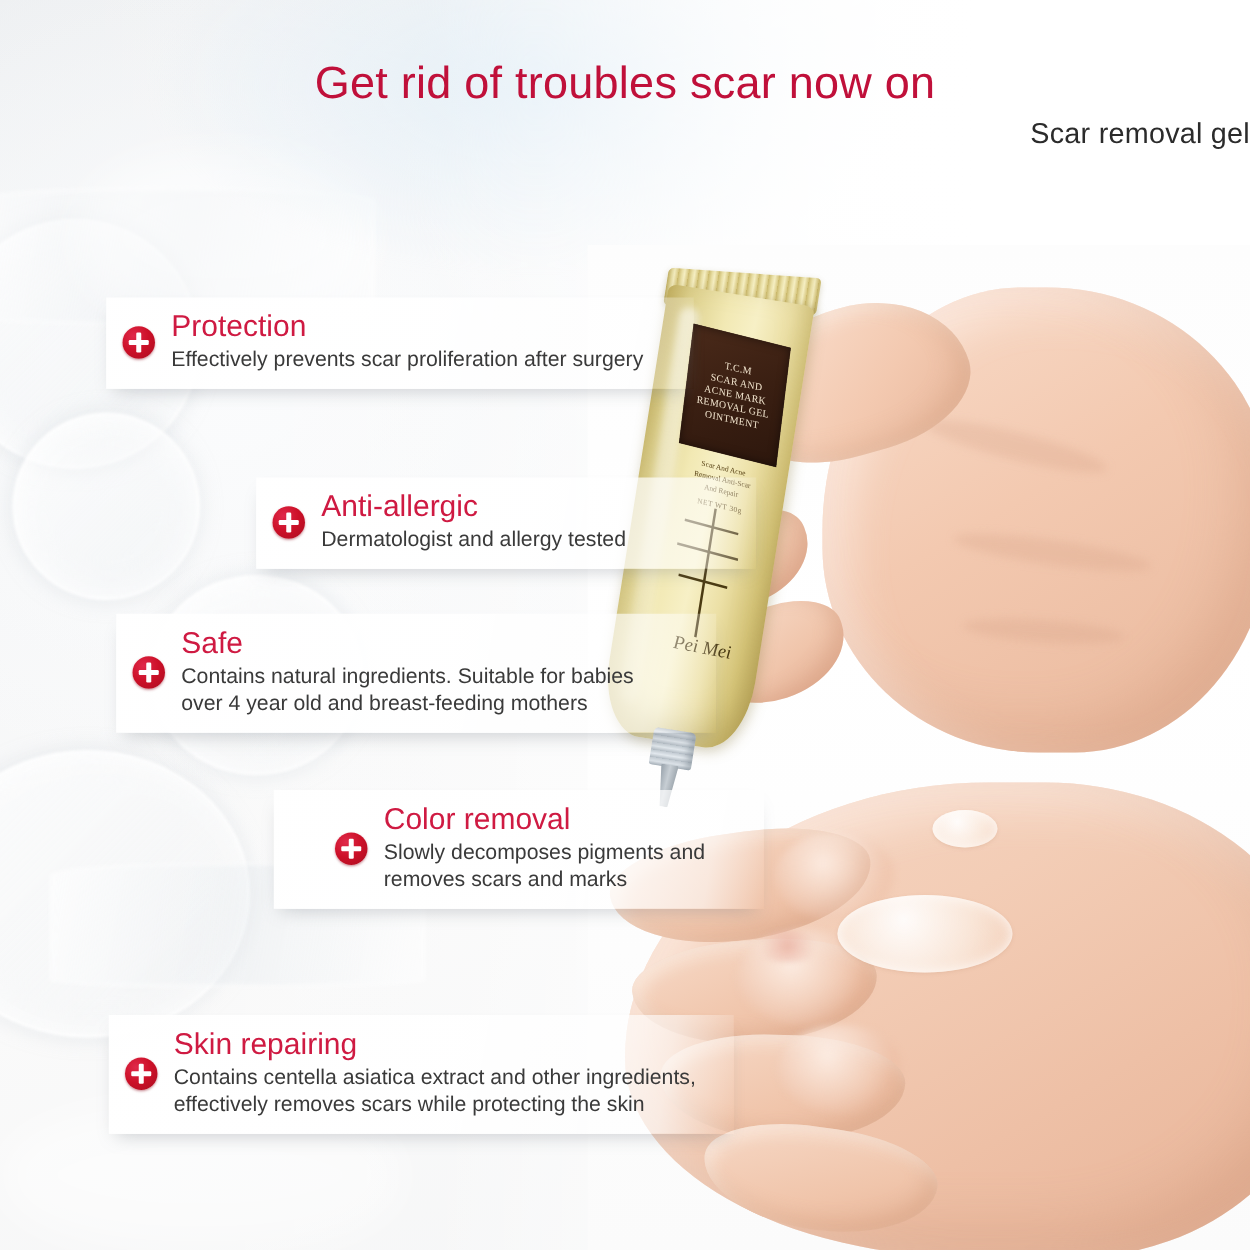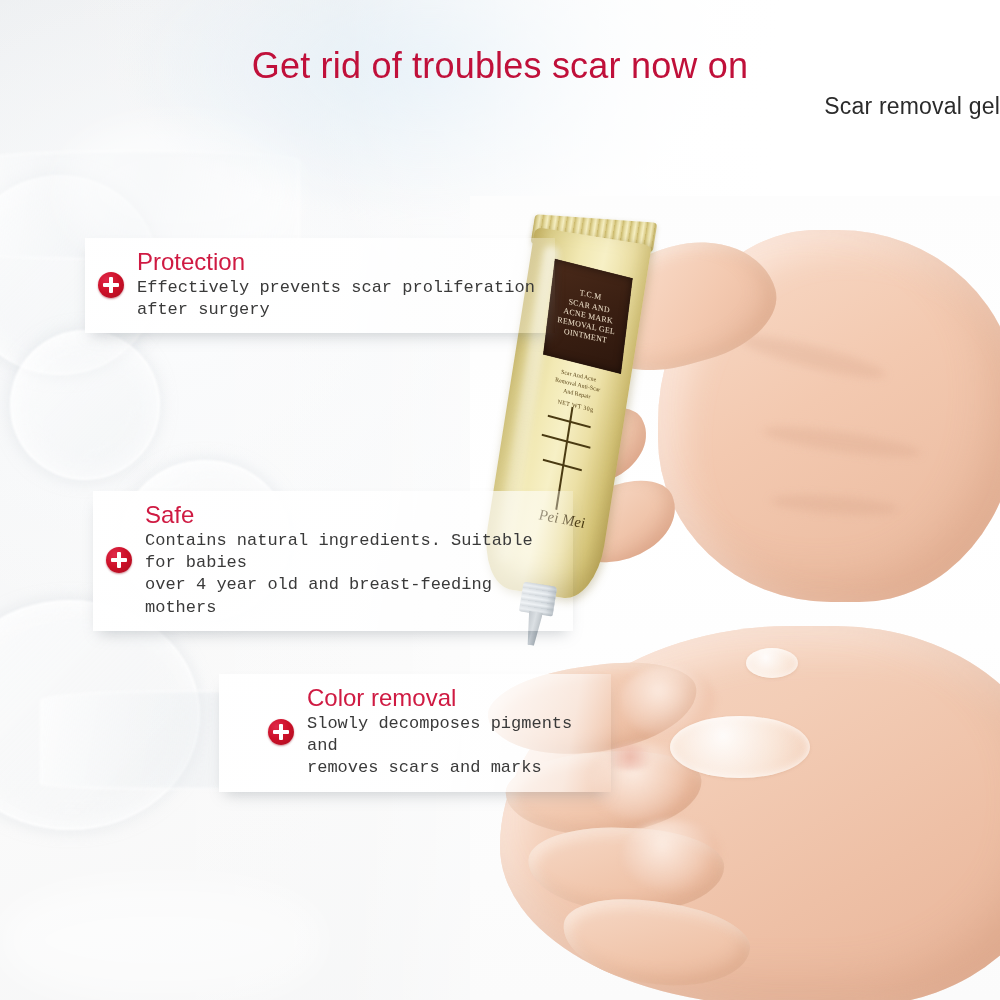--- a/index.html
+++ b/index.html
@@ -123,28 +123,27 @@
     color: #cf1a42;
     line-height: 1.15;
     margin-bottom: 1px;
     white-space: nowrap;
   }
   .feat-desc {
     font-size: 17px;
     color: #3a3a3a;
     line-height: 1.32;
     white-space: pre-line;
-    font-family: Liberation Mono, monospace;
   }
 
   
   #card-0 { left: 72px;  top: 238px; width: 470px; }
   #card-1 { left: 192px; top: 382px; width: 400px; }
   #card-2 { left: 80px;  top: 491px; width: 480px; }
-  #card-3 { left: 206px; top: 674px; width: 392px; padding-left: 36px; }
+  #card-3 { left: 206px; top: 632px; width: 392px; padding-left: 36px; }
   #card-4 { left: 74px;  top: 812px; width: 500px; }
 
   
   .photo {
     position: absolute;
     left: 470px; top: 196px;
     width: 530px; height: 804px;
     overflow: hidden;
   }
   .photo-bg {
@@ -442,20 +441,29 @@
   <div class="card" id="card-0">
     <div class="icon-wrap">
       <span class="plus-icon"></span>
     </div>
     <div class="texts">
       <div class="feat-title">Protection</div>
       <div class="feat-desc">Effectively prevents scar proliferation after surgery</div>
     </div>
   </div>
 
+  <div class="card" id="card-1">
+    <div class="icon-wrap">
+      <span class="plus-icon"></span>
+    </div>
+    <div class="texts">
+      <div class="feat-title">Anti-allergic</div>
+      <div class="feat-desc">Dermatologist and allergy tested</div>
+    </div>
+  </div>
 
   <div class="card" id="card-2">
     <div class="icon-wrap">
       <span class="plus-icon"></span>
     </div>
     <div class="texts">
       <div class="feat-title">Safe</div>
       <div class="feat-desc">Contains natural ingredients. Suitable for babies
 over 4 year old and breast-feeding mothers</div>
     </div>
@@ -465,14 +473,24 @@
     <div class="icon-wrap">
       <span class="plus-icon"></span>
     </div>
     <div class="texts">
       <div class="feat-title">Color removal</div>
       <div class="feat-desc">Slowly decomposes pigments and
 removes scars and marks</div>
     </div>
   </div>
 
+  <div class="card" id="card-4">
+    <div class="icon-wrap">
+      <span class="plus-icon"></span>
+    </div>
+    <div class="texts">
+      <div class="feat-title">Skin repairing</div>
+      <div class="feat-desc">Contains centella asiatica extract and other ingredients,
+effectively removes scars while protecting the skin</div>
+    </div>
+  </div>
 
 </div>
 
 </body></html>

